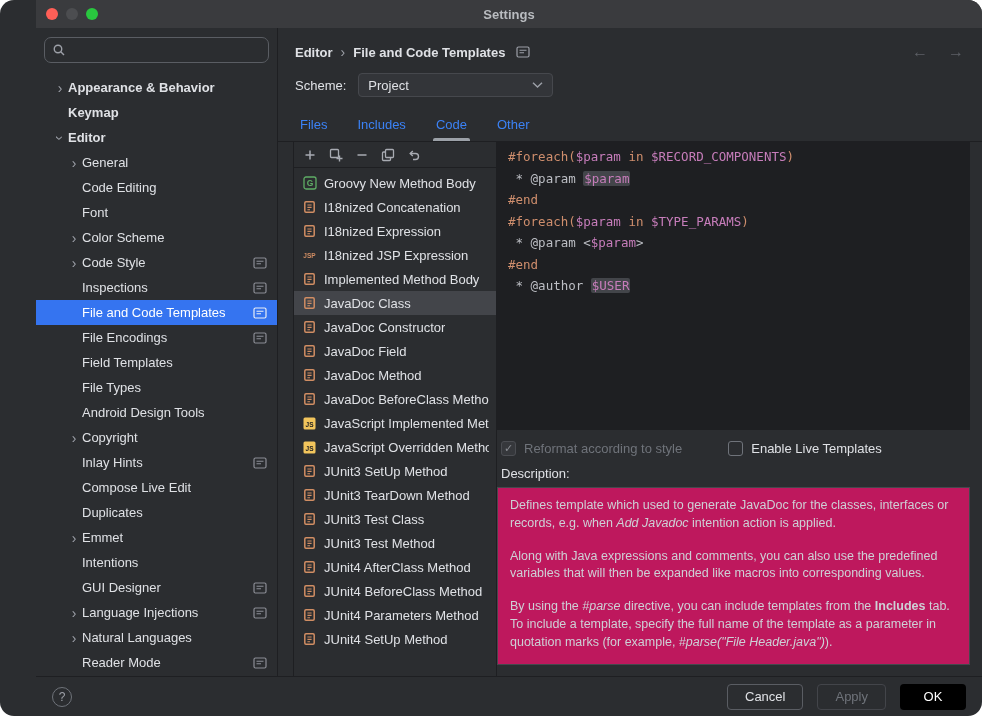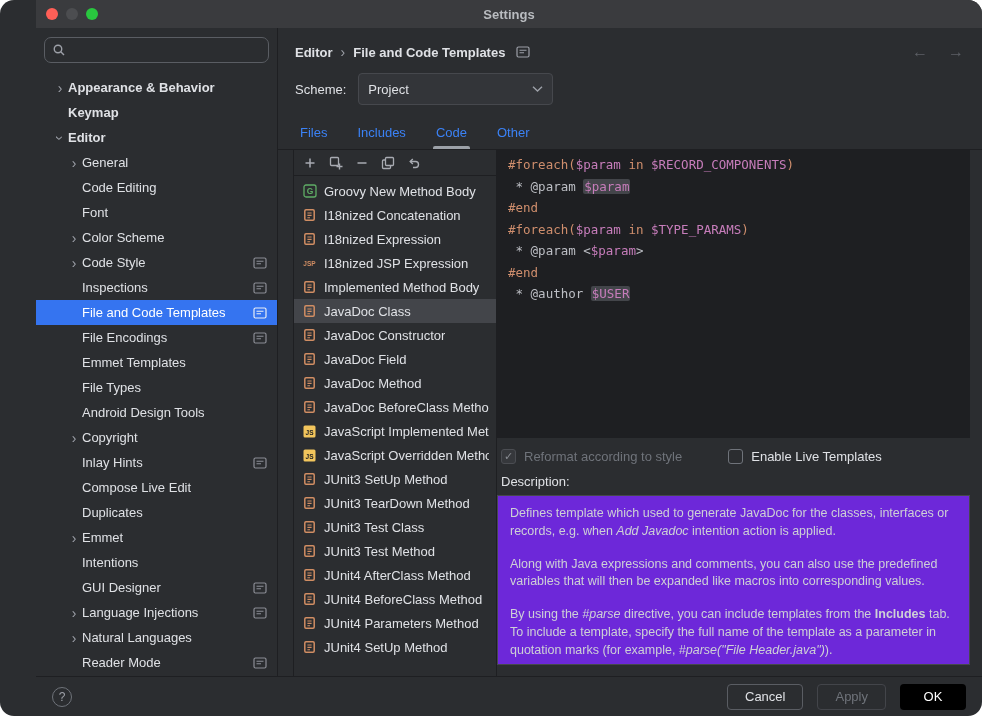--- a/index.html
+++ b/index.html
@@ -42,21 +42,21 @@
   .tree-row.selected .trail { color:#eaeef5; }
 
   
   .main { flex:1; display:flex; flex-direction:column; min-width:0; }
   .main-header { display:flex; align-items:center; padding:15px 18px 9px 17px; gap:6px; }
   .bc { font-weight:bold; font-size:13px; color:#dfe1e5; }
   .bc-sep { color:#9da0a8; padding:0 2px; font-size:14px; }
   .page-icon { color:#9da0a8; display:flex; margin-left:5px; }
   .nav { margin-left:auto; display:flex; gap:20px; color:#5d6066; font-size:16px; }
   .scheme-row { display:flex; align-items:center; padding:3px 17px 13px; gap:12px; }
-  .combo { width:195px; height:32px; background:#333539; border:1px solid #46484d; border-radius:4px;
+  .combo { width:195px; height:24px; background:#333539; border:1px solid #46484d; border-radius:4px;
            display:flex; align-items:center; justify-content:space-between; padding:0 9px; cursor:default; }
   .combo-ic { color:#9da0a8; display:flex; }
   .tabs { display:flex; padding:0 14px; gap:14px; border-bottom:1px solid #1e1f22; }
   .tab { padding:7px 8px 9px; position:relative; cursor:default; color:#3b82f6; }
   .tab.active::after { content:''; position:absolute; left:5px; right:5px; bottom:0; height:3px;
                        background:#9ca1a8; border-radius:2px 2px 0 0; }
 
   
   .content { flex:1; display:flex; min-height:0; padding-left:15px; padding-right:12px; }
   .list-pane { flex:0 0 204px; width:204px; display:flex; flex-direction:column;
@@ -82,21 +82,21 @@
   .tok-hl { background:#43454a; border-radius:2px; padding:0 1px; }
 
   .opts { display:flex; align-items:center; gap:46px; padding:11px 4px 8px; }
   .cb { display:flex; align-items:center; gap:8px; cursor:default; }
   .cb-box { width:15px; height:15px; border-radius:3px; border:1px solid #6f737a;
             display:flex; align-items:center; justify-content:center; font-size:11px; line-height:1; }
   .cb.disabled { color:#6f737a; }
   .cb.disabled .cb-box { border-color:#4b4d52; background:#36383c; color:#8a8d93; }
 
   .desc-label { padding:2px 4px 6px; color:#dfe1e5; }
-  .desc-box { flex:1; margin-bottom:11px; background:#6d28d9; border:1px solid #46484d;
+  .desc-box { flex:1; margin-bottom:11px; background:#be185d; border:1px solid #46484d;
               padding:9px 12px; font-size:12.5px; line-height:1.42; color:#ced0d6; overflow:hidden; }
   .desc-p { margin-bottom:15px; }
 
   
   .footer { flex:0 0 40px; border-top:1px solid #1e1f22; display:flex; align-items:center;
             padding:0 16px; gap:14px; }
   .help { width:20px; height:20px; border-radius:50%; border:1px solid #6f737a; color:#9da0a8;
           display:flex; align-items:center; justify-content:center; font-size:12px; cursor:default; }
   .spacer { flex:1; }
   .btn { height:26px; padding:0 17px; border-radius:4px; display:flex; align-items:center;
@@ -195,21 +195,21 @@
             <span class="tree-label">File Encodings</span>
             <span class="trail">
               <svg width="14" height="12" viewBox="0 0 14 12" fill="none">
                 <rect x="1" y="1" width="12" height="10" rx="1.5" stroke="currentColor" stroke-width="1.2"></rect>
                 <path d="M3.5 4.2h7M3.5 6.7h4.5" stroke="currentColor" stroke-width="1.1"></path>
               </svg>
             </span>
           </div>
           <div class="tree-row" style="padding-left: 30px;">
             <span class="chev"></span>
-            <span class="tree-label">Emmet Templates</span>
+            <span class="tree-label">Field Templates</span>
           </div>
           <div class="tree-row" style="padding-left: 30px;">
             <span class="chev"></span>
             <span class="tree-label">File Types</span>
           </div>
           <div class="tree-row" style="padding-left: 30px;">
             <span class="chev"></span>
             <span class="tree-label">Android Design Tools</span>
           </div>
           <div class="tree-row" style="padding-left: 30px;">

